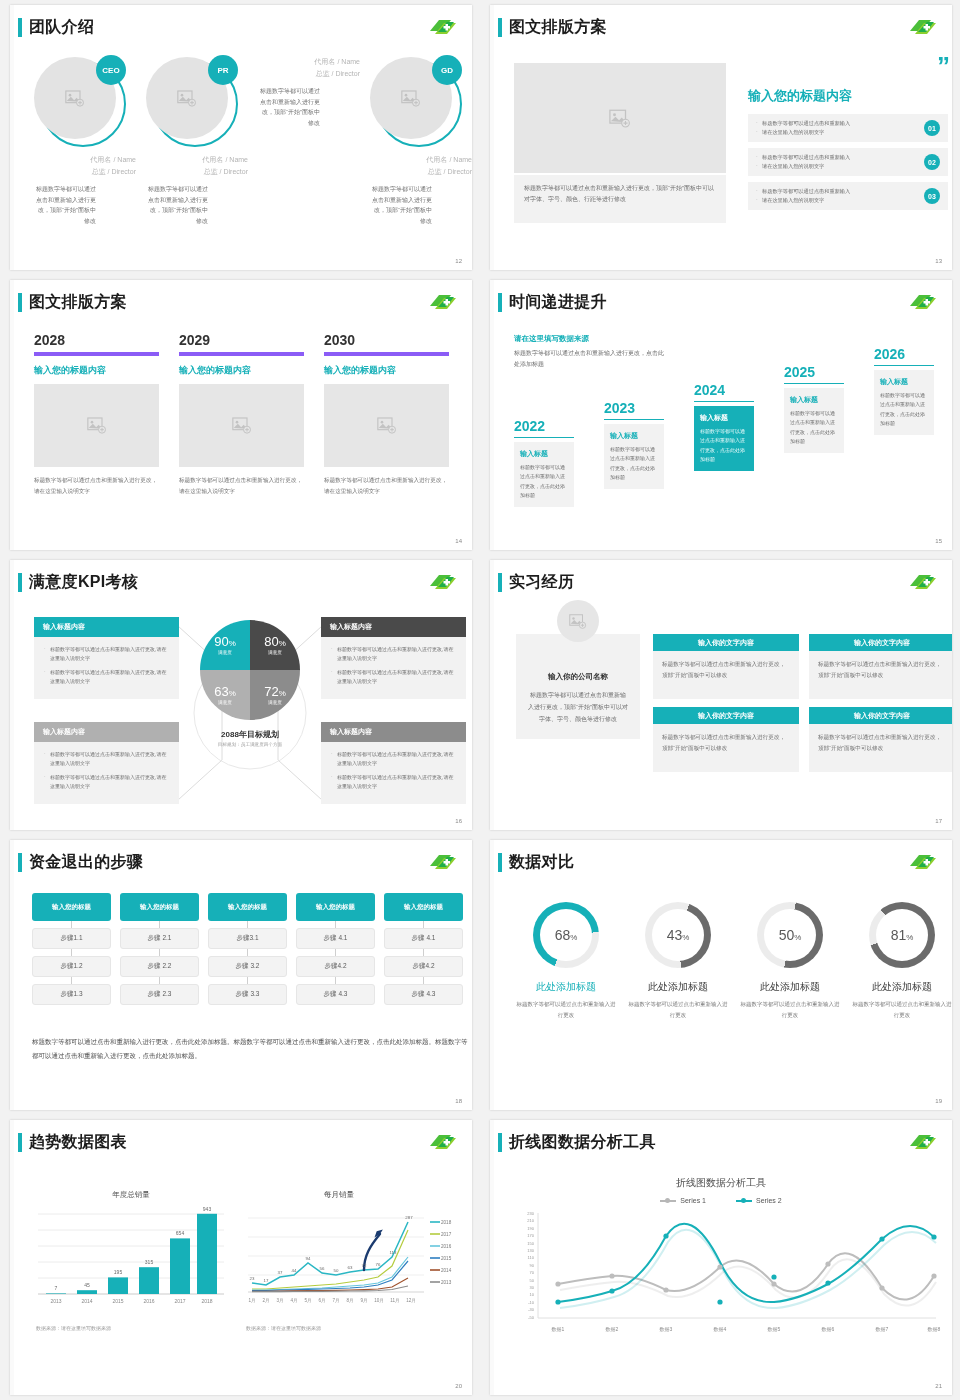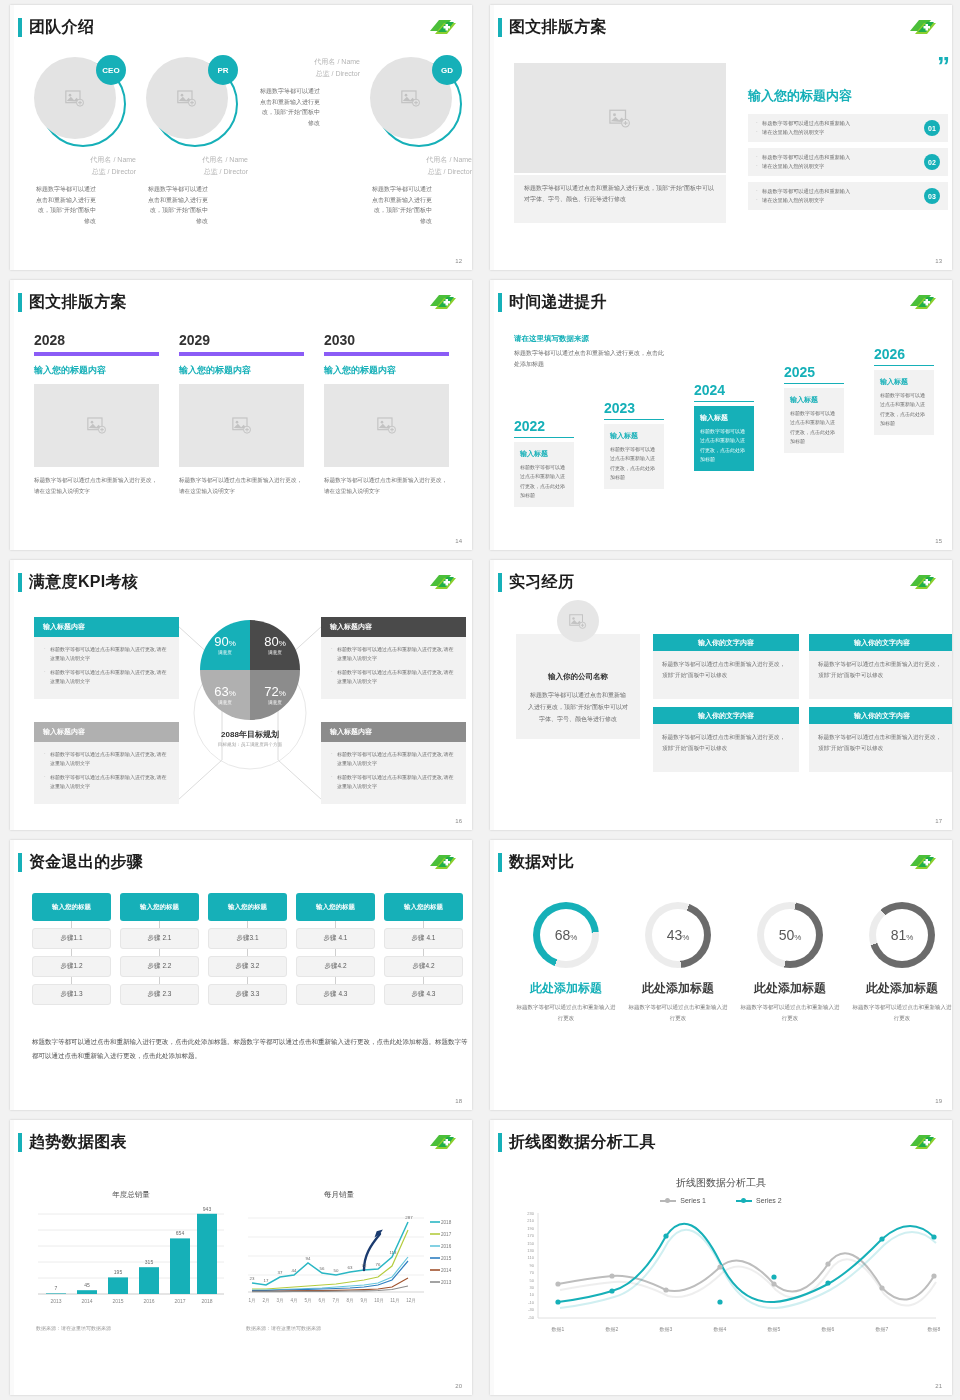--- a/index.html
+++ b/index.html
@@ -98,21 +98,21 @@
   .s18-st { height:21px; background:#f3f3f3; border:1px solid #e6e6e6; border-radius:3px; font-size:6.5px; color:#5a5a5a; display:flex; align-items:center; justify-content:center; }
   .s18-foot { position:absolute; left:22px; top:195px; width:436px; font-size:6.5px; color:#4d4d4d; line-height:2.1; }
 
   
   .s19 { position:absolute; left:24px; top:62px; display:flex; gap:8px; }
   .s19-col { width:104px; text-align:center; }
   .ring { width:66px; height:66px; margin:0 auto 12px; border-radius:50%; position:relative; }
   .ring .hole { position:absolute; left:7px; top:7px; width:52px; height:52px; background:#fff; border-radius:50%; display:flex; align-items:center; justify-content:center; }
   .ring .val { font-size:14px; color:#595959; font-weight:400; }
   .ring .val i { font-size:8px; font-style:normal; }
-  .s19-t { font-size:12px; font-weight:bold; color:#3d3d3d; margin-bottom:5px; }
+  .s19-t { font-size:10px; font-weight:normal; color:#3d3d3d; margin-bottom:5px; }
   .s19-t.on { color:#16b0b8; }
   .s19-d { font-size:5.5px; color:#7a7a7a; line-height:1.95; }
 
   
   .chart-t { text-align:center; font-size:7.5px; color:#4d4d4d; }
   .src { font-size:5px; color:#9a9a9a; }
 
   
   .s21-ct { text-align:center; font-size:10px; color:#4d4d4d; }
   .s21-leg { display:flex; justify-content:center; gap:30px; margin-top:7px; font-size:7px; color:#555; align-items:center; }

